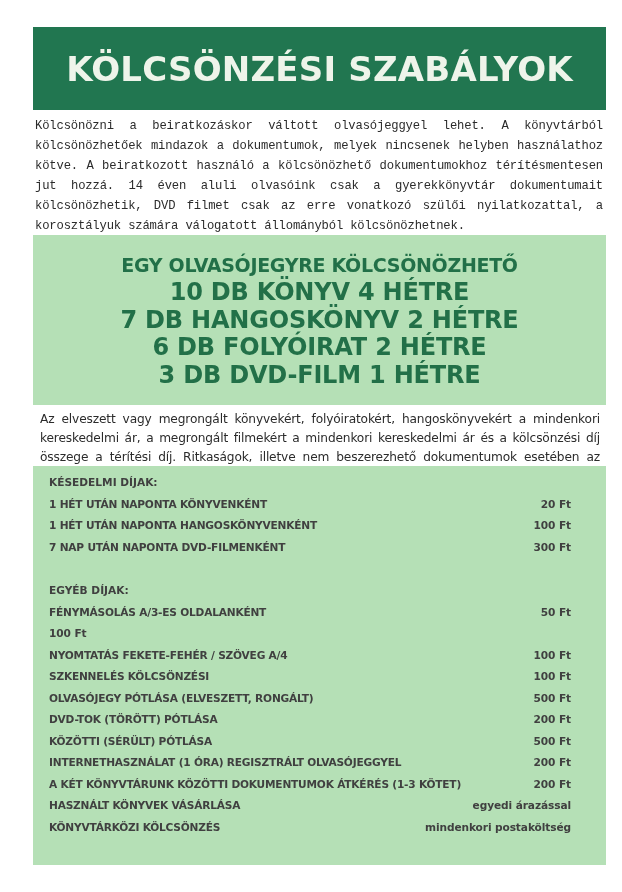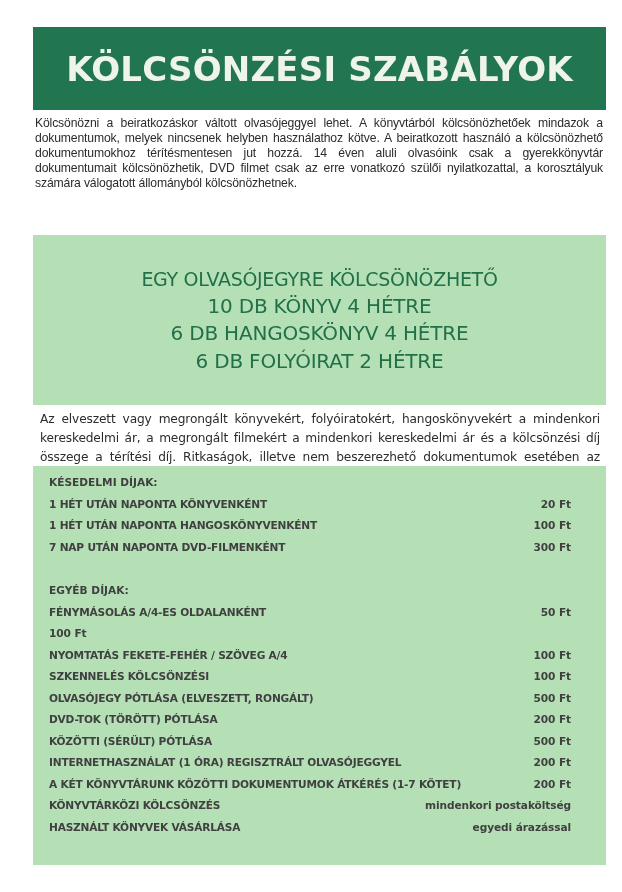--- a/index.html
+++ b/index.html
@@ -32,52 +32,53 @@
       font-size: 34px;
       letter-spacing: 0.2px;
       white-space: nowrap;
     }
     .intro {
       position: absolute;
       left: 35px;
       top: 116px;
       width: 568px;
       font-size: 12.2px;
-      line-height: 15px;
+      line-height: 20px;
       color: #2b2b2b;
       text-align: justify;
       margin: 0;
-      font-family: Liberation Sans, sans-serif;
+      font-family: Liberation Mono, monospace;
       letter-spacing: -0.15px;
     }
     .limits-box {
       position: absolute;
       left: 33px;
       top: 235px;
       width: 573px;
       height: 170px;
       background: #b5e0b6;
       display: flex;
       flex-direction: column;
       align-items: center;
       justify-content: center;
       color: #227048;
     }
     .limits-heading {
-      font-weight: normal;
+      font-weight: bold;
       font-size: 19px;
       line-height: 28px;
       letter-spacing: -0.3px;
       white-space: nowrap;
     }
     .limits-line {
-      font-size: 20px;
+      font-size: 24px;
       line-height: 27.5px;
       white-space: nowrap;
       letter-spacing: -0.2px;
+      font-weight: bold;
     }
     .lost-text {
       position: absolute;
       left: 40px;
       top: 410px;
       width: 560px;
       font-size: 12.2px;
       line-height: 19px;
       color: #2b2b2b;
       text-align: justify;
@@ -122,22 +123,23 @@
 
 <div class="header">
   <span class="header-title">KÖLCSÖNZÉSI SZABÁLYOK</span>
 </div>
 
 <p class="intro">Kölcsönözni a beiratkozáskor váltott olvasójeggyel lehet. A könyvtárból kölcsönözhetőek mindazok a dokumentumok, melyek nincsenek helyben használathoz kötve. A beiratkozott használó a kölcsönözhető dokumentumokhoz térítésmentesen jut hozzá. 14 éven aluli olvasóink csak a gyerekkönyvtár dokumentumait kölcsönözhetik, DVD filmet csak az erre vonatkozó szülői nyilatkozattal, a korosztályuk számára válogatott állományból kölcsönözhetnek.</p>
 
 <div class="limits-box">
   <div class="limits-heading">EGY OLVASÓJEGYRE KÖLCSÖNÖZHETŐ</div>
   <div class="limits-line">10 DB KÖNYV 4 HÉTRE</div>
-  <div class="limits-line">6 DB HANGOSKÖNYV 4 HÉTRE</div>
+  <div class="limits-line">7 DB HANGOSKÖNYV 2 HÉTRE</div>
   <div class="limits-line">6 DB FOLYÓIRAT 2 HÉTRE</div>
+  <div class="limits-line">3 DB DVD-FILM 1 HÉTRE</div>
 </div>
 
 <p class="lost-text">Az elveszett vagy megrongált könyvekért, folyóiratokért, hangoskönyvekért a mindenkori kereskedelmi ár, a megrongált filmekért a mindenkori kereskedelmi ár és a kölcsönzési díj összege a térítési díj. Ritkaságok, illetve nem beszerezhető dokumentumok esetében az eszmei érték az irányadó.</p>
 
 <div class="fees-box">
   <div class="fee-section late">
     <div class="fee-heading">
       <span>KÉSEDELMI DÍJAK:</span>
     </div>
     <div class="fee-row">
@@ -152,21 +154,21 @@
       <span class="fee-label">7 NAP UTÁN NAPONTA DVD-FILMENKÉNT</span>
       <span class="fee-value">300 Ft</span>
     </div>
   </div>
 
   <div class="fee-section other">
     <div class="fee-heading">
       <span>EGYÉB DÍJAK:</span>
     </div>
     <div class="fee-row">
-      <span class="fee-label">FÉNYMÁSOLÁS A/4-ES OLDALANKÉNT</span>
+      <span class="fee-label">FÉNYMÁSOLÁS A/3-ES OLDALANKÉNT</span>
       <span class="fee-value">50 Ft</span>
     </div>
     <div class="fee-row">
       <span class="fee-value">100 Ft</span>
     </div>
     <div class="fee-row">
       <span class="fee-label">NYOMTATÁS FEKETE-FEHÉR / SZÖVEG A/4</span>
       <span class="fee-value">100 Ft</span>
     </div>
     <div class="fee-row">
@@ -183,25 +185,25 @@
     </div>
     <div class="fee-row">
       <span class="fee-label">KÖZÖTTI (SÉRÜLT) PÓTLÁSA</span>
       <span class="fee-value">500 Ft</span>
     </div>
     <div class="fee-row">
       <span class="fee-label">INTERNETHASZNÁLAT (1 ÓRA) REGISZTRÁLT OLVASÓJEGGYEL</span>
       <span class="fee-value">200 Ft</span>
     </div>
     <div class="fee-row">
-      <span class="fee-label">A KÉT KÖNYVTÁRUNK KÖZÖTTI DOKUMENTUMOK ÁTKÉRÉS (1-7 KÖTET)</span>
+      <span class="fee-label">A KÉT KÖNYVTÁRUNK KÖZÖTTI DOKUMENTUMOK ÁTKÉRÉS (1-3 KÖTET)</span>
       <span class="fee-value">200 Ft</span>
+    </div>
+    <div class="fee-row">
+      <span class="fee-label">HASZNÁLT KÖNYVEK VÁSÁRLÁSA</span>
+      <span class="fee-value">egyedi árazással</span>
     </div>
     <div class="fee-row">
       <span class="fee-label">KÖNYVTÁRKÖZI KÖLCSÖNZÉS</span>
       <span class="fee-value">mindenkori postaköltség</span>
     </div>
-    <div class="fee-row">
-      <span class="fee-label">HASZNÁLT KÖNYVEK VÁSÁRLÁSA</span>
-      <span class="fee-value">egyedi árazással</span>
-    </div>
   </div>
 </div>
 
 </body></html>

